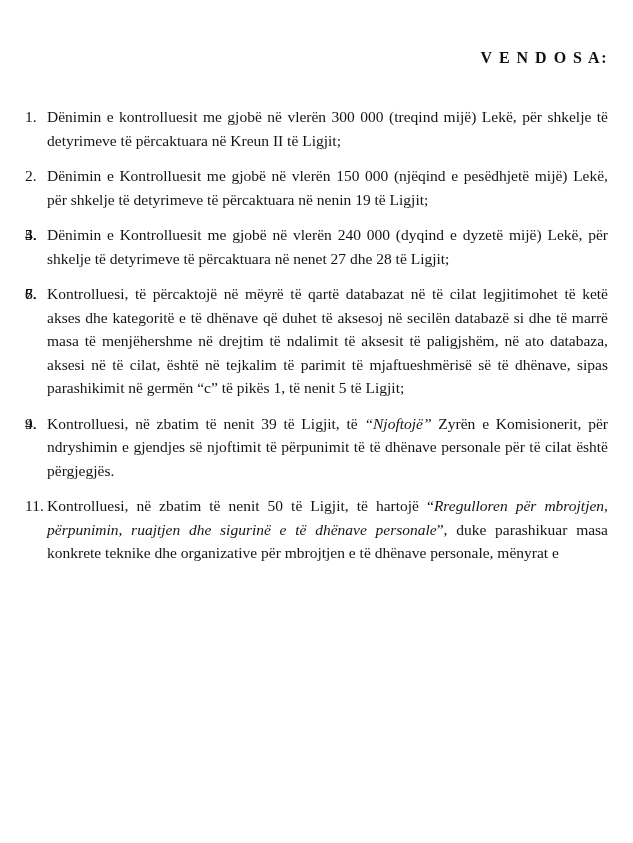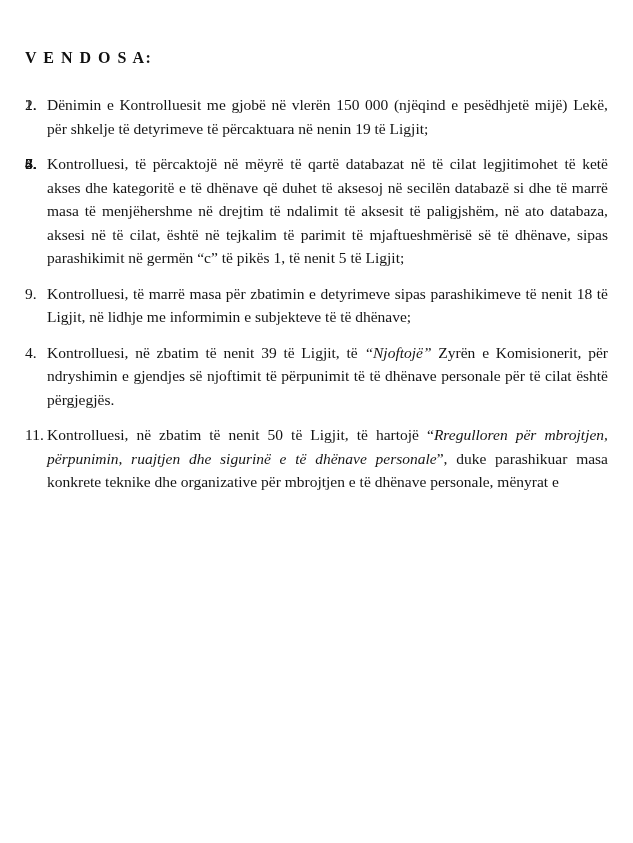--- a/index.html
+++ b/index.html
@@ -15,22 +15,22 @@
     color: #141414;
   }
   .page {
     box-sizing: border-box;
     width: 633px;
     height: 843px;
     padding: 47px 25px 0 25px;
     background: #ffffff;
   }
   .doc-title {
-    margin: 0 0 24px 0;
-    text-align: left;
+    margin: 0 0 36px 0;
+    text-align: right;
     font-size: 16px;
     font-weight: bold;
     letter-spacing: 1.5px;
     line-height: 22px;
     color: #101010;
   }
   .decision-list {
     list-style: none;
     margin: 0;
     padding: 0;
@@ -53,25 +53,25 @@
   .item em {
     font-style: italic;
   }
 </style>
 </head>
 <body>
 
 <div class="page">
   <h1 class="doc-title">V E N D O S A:</h1>
   <ol class="decision-list" id="decision-list">
-      <li class="item"><span class="num">1.</span></li>
+      <li class="item"><span class="num">1.</span><span class="itext"><span>Dënimin e kontrolluesit me gjobë në vlerën 300 000 (treqind mijë) Lekë, për shkelje të detyrimeve të përcaktuara në Kreun II të Ligjit;</span></span></li>
       <li class="item"><span class="num">2.</span><span class="itext"><span>Dënimin e Kontrolluesit me gjobë në vlerën 150 000 (njëqind e pesëdhjetë mijë) Lekë, për shkelje të detyrimeve të përcaktuara në nenin 19 të Ligjit;</span></span></li>
       <li class="item"><span class="num">3.</span></li>
       <li class="item"><span class="num">4.</span></li>
-      <li class="item"><span class="num">5.</span></li>
+      <li class="item"><span class="num">5.</span><span class="itext"><span>Dënimin e Kontrolluesit me gjobë në vlerën 240 000 (dyqind e dyzetë mijë) Lekë, për shkelje të detyrimeve të përcaktuara në nenet 27 dhe 28 të Ligjit;</span></span></li>
       <li class="item"><span class="num">6.</span></li>
       <li class="item"><span class="num">7.</span></li>
       <li class="item"><span class="num">8.</span><span class="itext"><span>Kontrolluesi, të përcaktojë në mëyrë të qartë databazat në të cilat legjitimohet të ketë akses dhe kategoritë e të dhënave që duhet të aksesoj në secilën databazë si dhe të marrë masa të menjëhershme në drejtim të ndalimit të aksesit të paligjshëm, në ato databaza, aksesi në të cilat, është në tejkalim të parimit të mjaftueshmërisë së të dhënave, sipas parashikimit në germën “c” të pikës 1, të nenit 5 të Ligjit;</span></span></li>
-      <li class="item"><span class="num">9.</span><span class="itext"><span>Kontrolluesi, të marrë masa për zbatimin e detyrimeve sipas parashikimeve të nenit 18 të Ligjit, në lidhje me informimin e subjekteve të të dhënave;</span></span></li>
+      <li class="item"><span class="num">9.</span></li>
       <li class="item"><span class="num">4.</span><span class="itext"><span>Kontrolluesi, në zbatim të nenit 39 të Ligjit, të </span><em>“Njoftojë”</em><span> Zyrën e Komisionerit, për ndryshimin e gjendjes së njoftimit të përpunimit të të dhënave personale për të cilat është përgjegjës.</span></span></li>
       <li class="item"><span class="num">11.</span><span class="itext"><span>Kontrolluesi, në zbatim të nenit 50 të Ligjit, të hartojë “</span><em>Rregulloren për mbrojtjen, përpunimin, ruajtjen dhe sigurinë e të dhënave personale</em><span>”, duke parashikuar masa konkrete teknike dhe organizative për mbrojtjen e të dhënave personale, mënyrat e</span></span></li>
     </ol>
 </div>
 
 </body></html>

